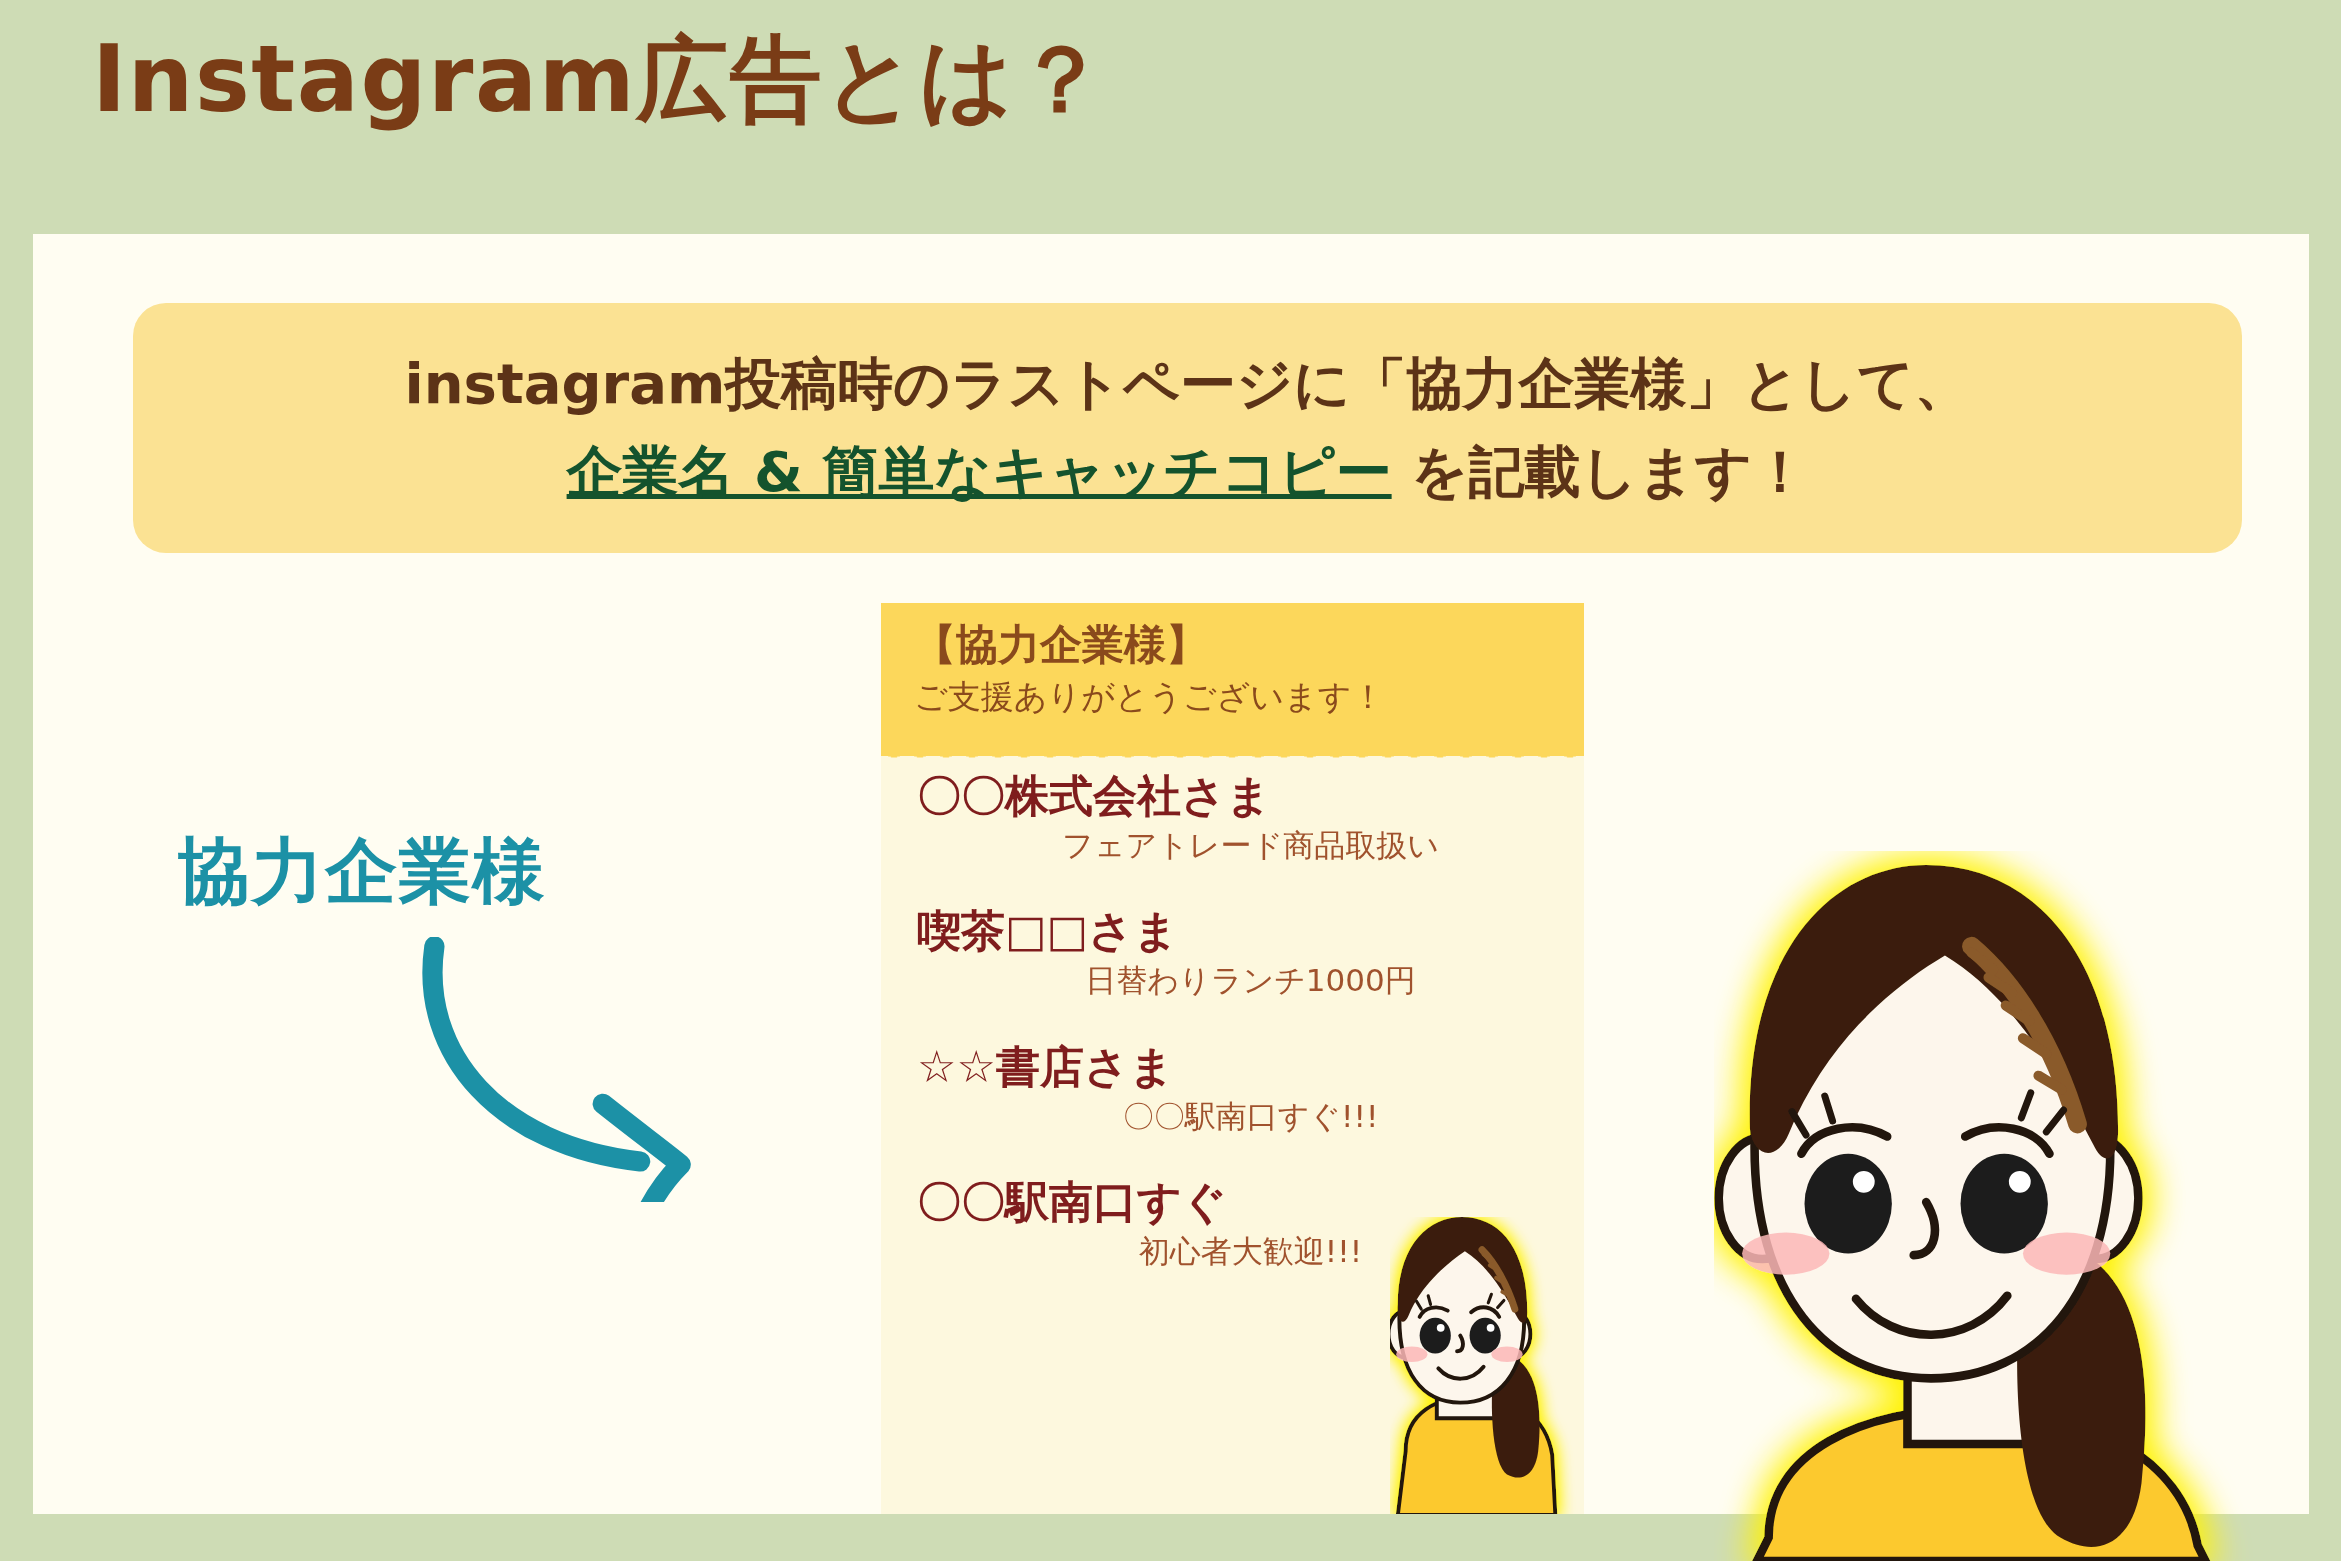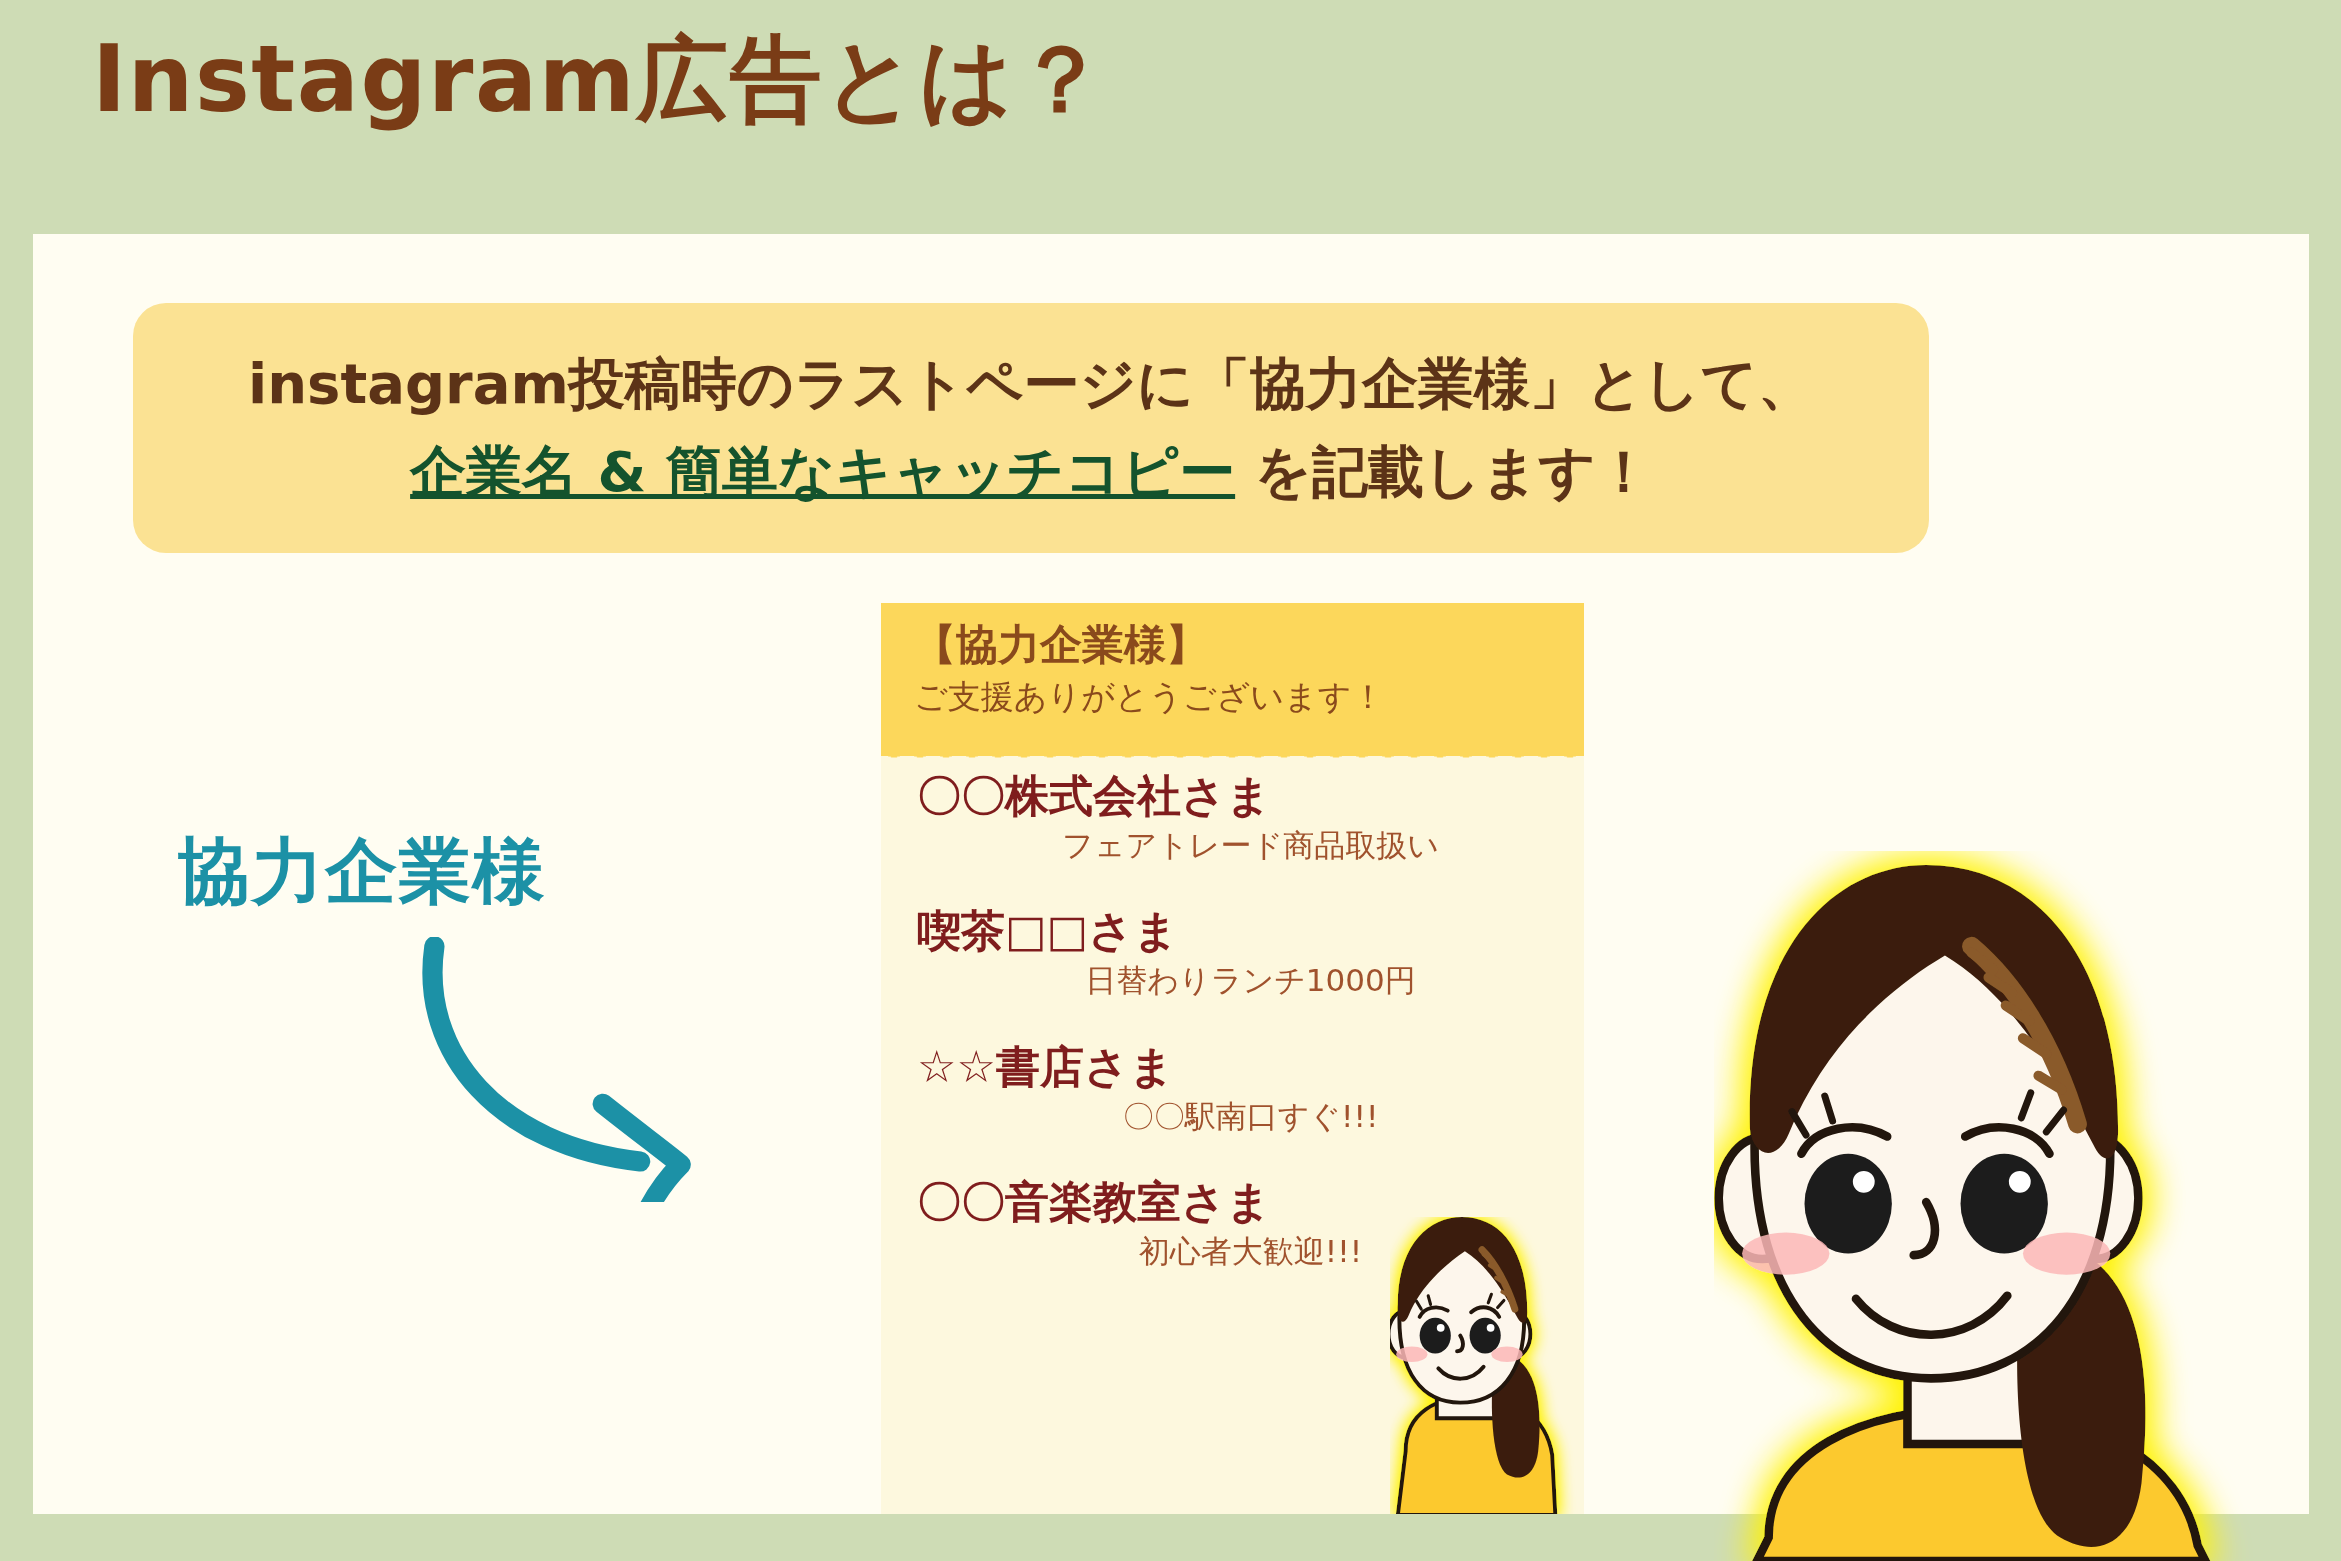--- a/index.html
+++ b/index.html
@@ -21,21 +21,21 @@
   
   .panel{
     position:absolute;left:33px;top:234px;
     width:2276px;height:1280px;
     background:#fffdf2;
   }
 
   
   .callout{
     position:absolute;left:133px;top:303px;
-    width:1796px;height:250px;
+    width:2109px;height:250px;
     background:#fbe293;
     border-radius:33px;
     display:flex;flex-direction:column;
     align-items:center;justify-content:center;
     box-sizing:border-box;padding:7.8px 31px;
   }
   .callout .line{
     font-size:56px;line-height:1.5;font-weight:700;
     color:#5c3317;white-space:nowrap;text-align:center;
   }
@@ -125,21 +125,21 @@
       </div>
       <div class="entry">
         <div class="name">喫茶□□さま</div>
         <div class="desc">日替わりランチ1000円</div>
       </div>
       <div class="entry">
         <div class="name">☆☆書店さま</div>
         <div class="desc">〇〇駅南口すぐ!!!</div>
       </div>
       <div class="entry">
-        <div class="name">〇〇音楽教室さま</div>
+        <div class="name">〇〇駅南口すぐ</div>
         <div class="desc">初心者大歓迎!!!</div>
       </div>
     </div>
 
     <div class="char-small" style="left:509px;top:614px;">
       <svg viewBox="0 0 250 382" width="195" height="298">
         <defs>
           <filter id="glowS" x="-60%" y="-60%" width="220%" height="220%">
             <feGaussianBlur stdDeviation="11" result="b"></feGaussianBlur>
             <feFlood flood-color="#fff200" flood-opacity="1" result="c"></feFlood>

